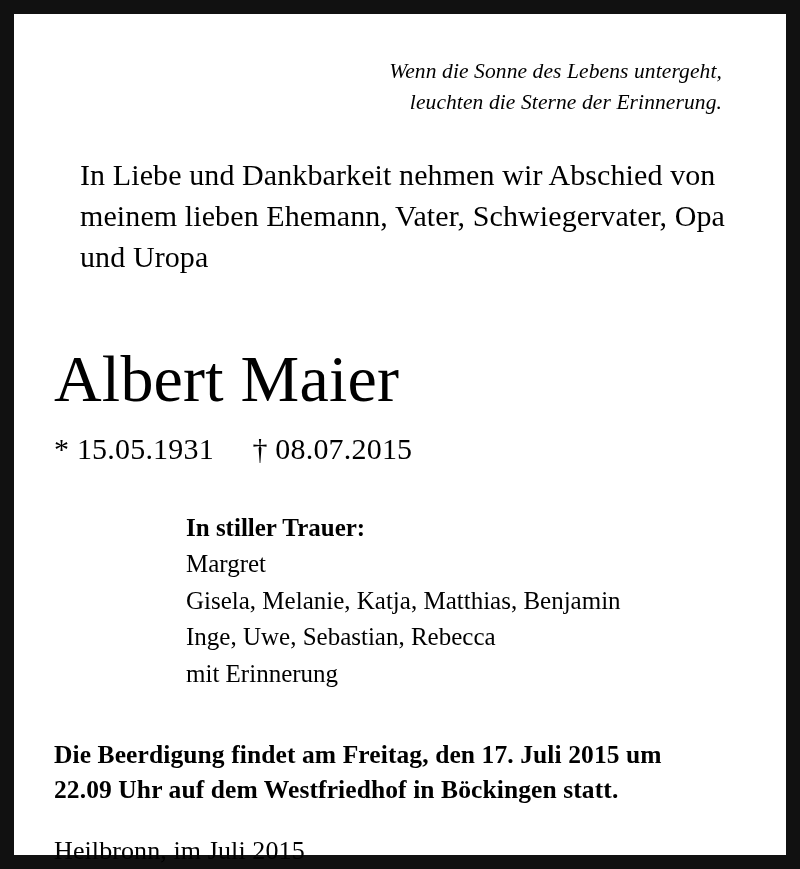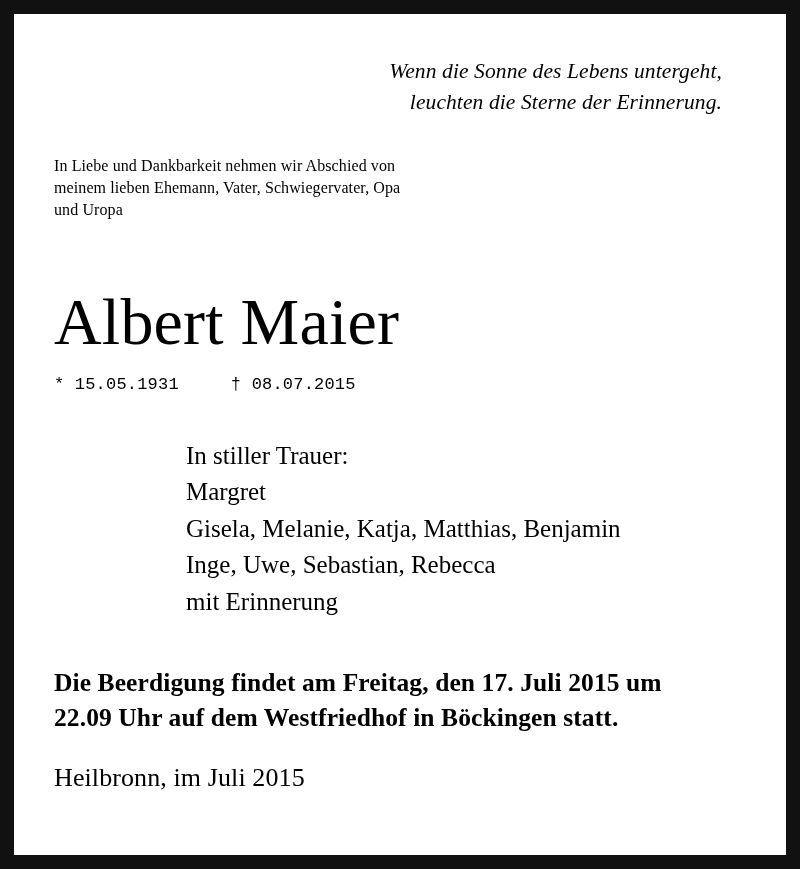--- a/index.html
+++ b/index.html
@@ -29,51 +29,51 @@
     line-height: 1.42;
     letter-spacing: 0.1px;
     padding-right: 24px;
     margin-top: 8px;
   }
   .epitaph div {
     white-space: nowrap;
   }
   .intro {
     margin-top: 38px;
-    font-size: 16px;
+    font-size: 30px;
     line-height: 1.36;
     text-align: justify;
     text-justify: inter-word;
     letter-spacing: 0.1px;
+    margin-left: 26px;
   }
   .intro .lastline {
     text-align: left;
   }
   .name {
     margin-top: 67px;
     font-size: 66px;
     font-weight: normal;
     letter-spacing: 0.2px;
     line-height: 1.05;
   }
   .dates {
     margin-top: 18px;
-    font-size: 17px;
+    font-size: 30px;
     letter-spacing: 0.2px;
     white-space: pre;
-    font-family: Liberation Mono, monospace;
   }
   .mourners {
     margin-top: 44px;
     margin-left: 132px;
     font-size: 25px;
     line-height: 1.46;
   }
   .mourners .lead {
-    font-weight: normal;
+    font-weight: bold;
   }
   .mourners .bold {
     font-weight: normal;
   }
   .funeral {
     margin-top: 46px;
     font-size: 25.5px;
     line-height: 1.36;
     letter-spacing: 0.1px;
     font-weight: bold;

